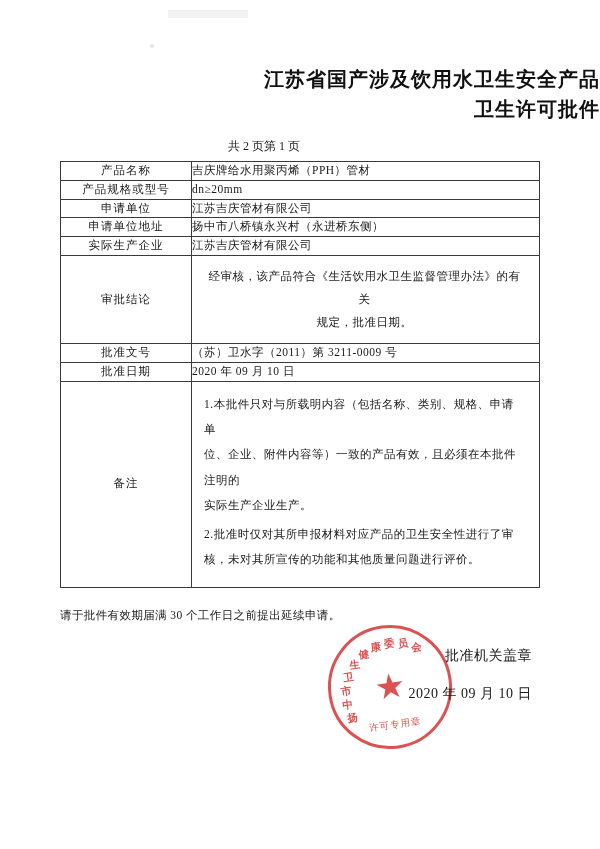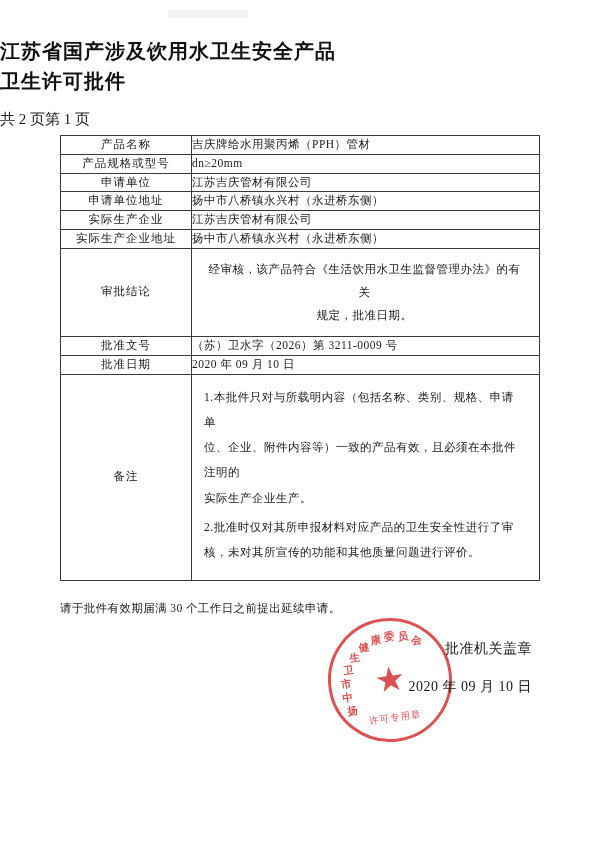--- a/index.html
+++ b/index.html
@@ -15,34 +15,34 @@
     position: relative;
     overflow: hidden;
   }
   .page {
     position: relative;
     width: 600px;
     height: 849px;
     box-sizing: border-box;
   }
   .title-block {
-    text-align: left;
-    padding-top: 36px;
+    text-align: right;
+    padding-top: 64px;
   }
   .title-line {
     font-size: 20px;
     font-weight: bold;
     letter-spacing: 1px;
     line-height: 30px;
     color: #111;
   }
   .page-count {
-    text-align: left;
-    font-size: 15px;
-    margin: 14px 88px 6px 0;
+    text-align: center;
+    font-size: 12px;
+    margin: 14px 88px 6px 16px;
     color: #1a1a1a;
   }
   table.cert {
     border-collapse: collapse;
     width: 480px;
     margin: 0 auto;
     table-layout: fixed;
   }
   table.cert td {
     border: 1px solid #3a3a3a;
@@ -210,33 +210,29 @@
       </tr>
       <tr>
         <td class="label">申请单位地址</td>
         <td class="value">扬中市八桥镇永兴村（永进桥东侧）</td>
       </tr>
       <tr>
         <td class="label">实际生产企业</td>
         <td class="value">江苏吉庆管材有限公司</td>
       </tr>
       <tr>
-        <td class="label">实际生产企业地址</td>
-        <td class="value">扬中市八桥镇永兴村（永进桥东侧）</td>
-      </tr>
-      <tr>
         <td class="label tall">审批结论</td>
         <td class="value multi">
           <div>经审核，该产品符合《生活饮用水卫生监督管理办法》的有关</div>
           <div>规定，批准日期。</div>
         </td>
       </tr>
       <tr>
         <td class="label">批准文号</td>
-        <td class="value">（苏）卫水字（2026）第 3211-0009 号</td>
+        <td class="value">（苏）卫水字（2011）第 3211-0009 号</td>
       </tr>
       <tr>
         <td class="label">批准日期</td>
         <td class="value">2020 年 09 月 10 日</td>
       </tr>
       <tr>
         <td class="label tall">备注</td>
         <td class="value remarks">
           <p>
             <span>1.本批件只对与所载明内容（包括名称、类别、规格、申请单</span><br>

